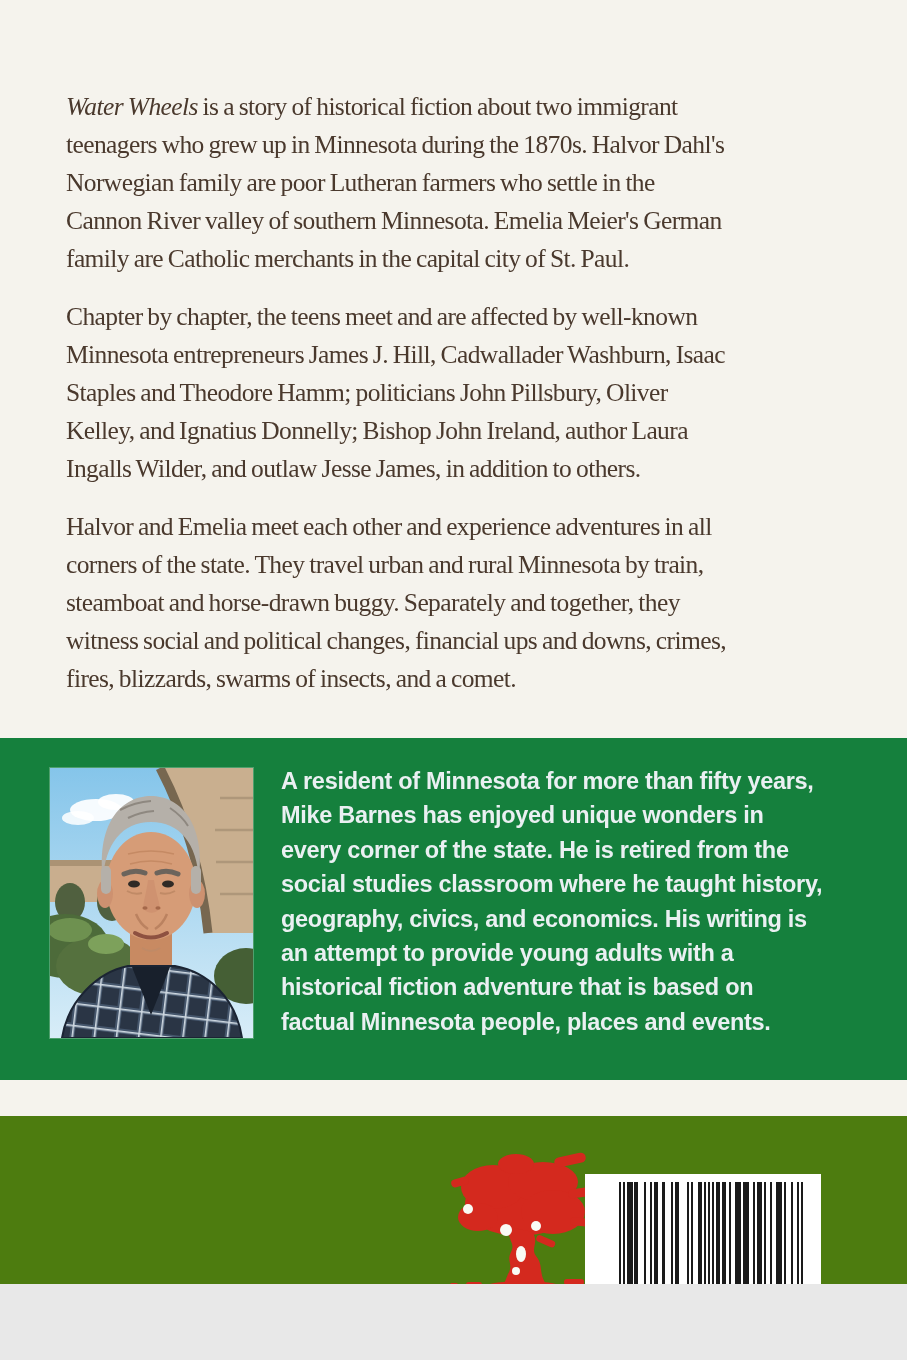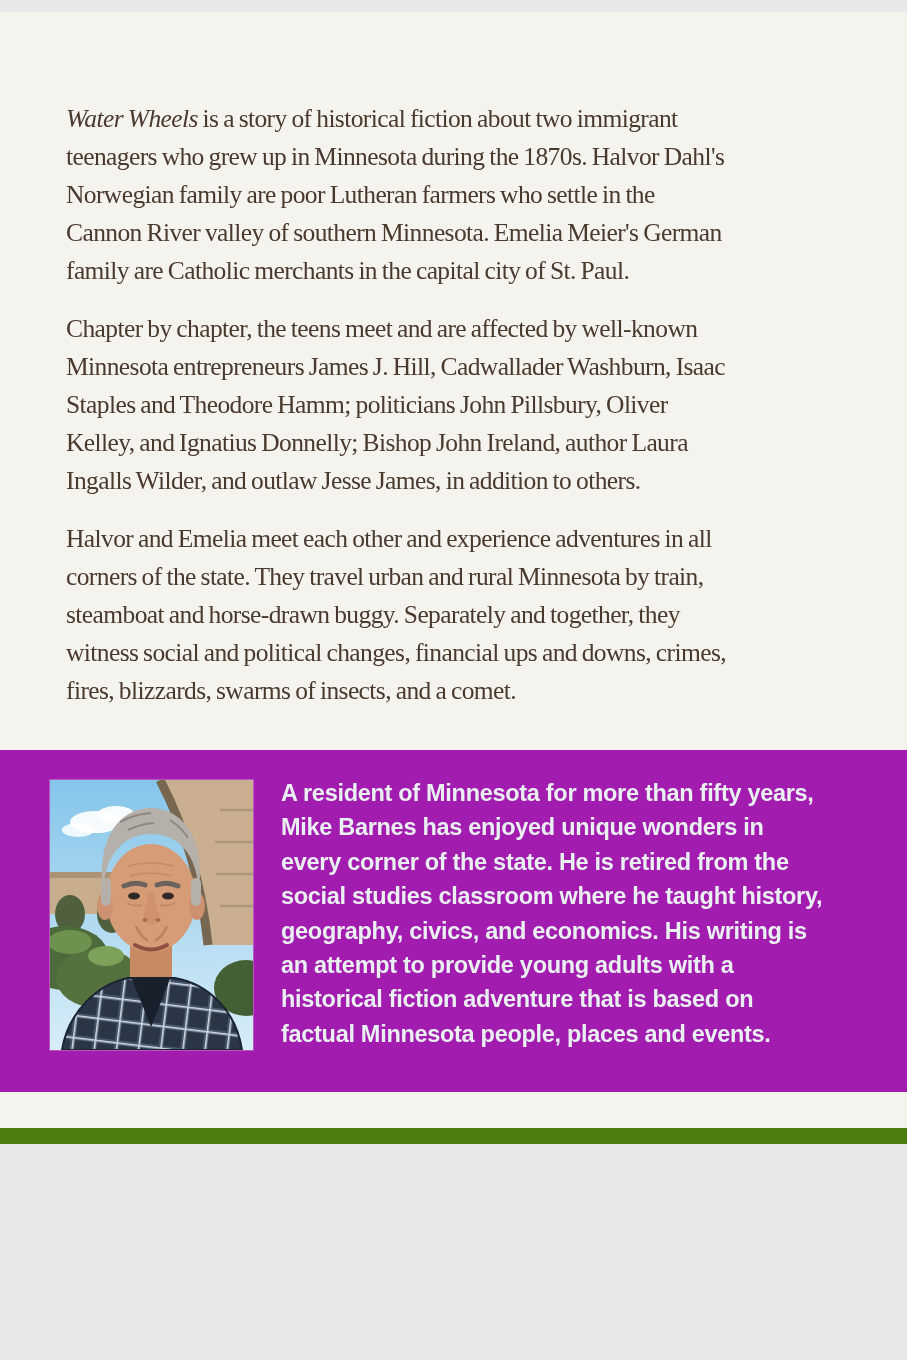--- a/index.html
+++ b/index.html
@@ -1,34 +1,34 @@
 <!DOCTYPE html>
 <html><head>
 <meta charset="utf-8">
 <style>
   html,body { margin:0; padding:0; background:#e8e8e8; }
   .cover {
-    position:relative; width:907px; height:1132px; margin:12px auto;
+    position:relative; width:907px; height:1284px; margin:0 auto;
     background:#f5f3ed; overflow:hidden;
     font-family:"Liberation Serif", serif;
   }
 
   
   .synopsis {
     position:absolute; left:66px; top:88px; width:800px;
     color:#4a392d; font-size:25.5px; line-height:38px;
     letter-spacing:-0.6px; word-spacing:-1px;
   }
   .synopsis p { margin:0 0 20px 0; white-space:pre-line; }
   .synopsis em { font-style:italic; }
 
   
   .author-band {
     position:absolute; left:0; top:738px; width:907px; height:342px;
-    background:#a21caf;
+    background:#15803d;
   }
   .photo {
     position:absolute; left:50px; top:30px; width:203px; height:270px;
     overflow:hidden; box-shadow:0 0 0 1px rgba(255,255,255,0.25);
   }
   .photo svg { display:block; width:100%; height:100%; }
   .bio {
     position:absolute; left:281px; top:26px; width:600px; margin:0;
     white-space:pre-line;
     font-family:"Liberation Sans", sans-serif; font-weight:700;

